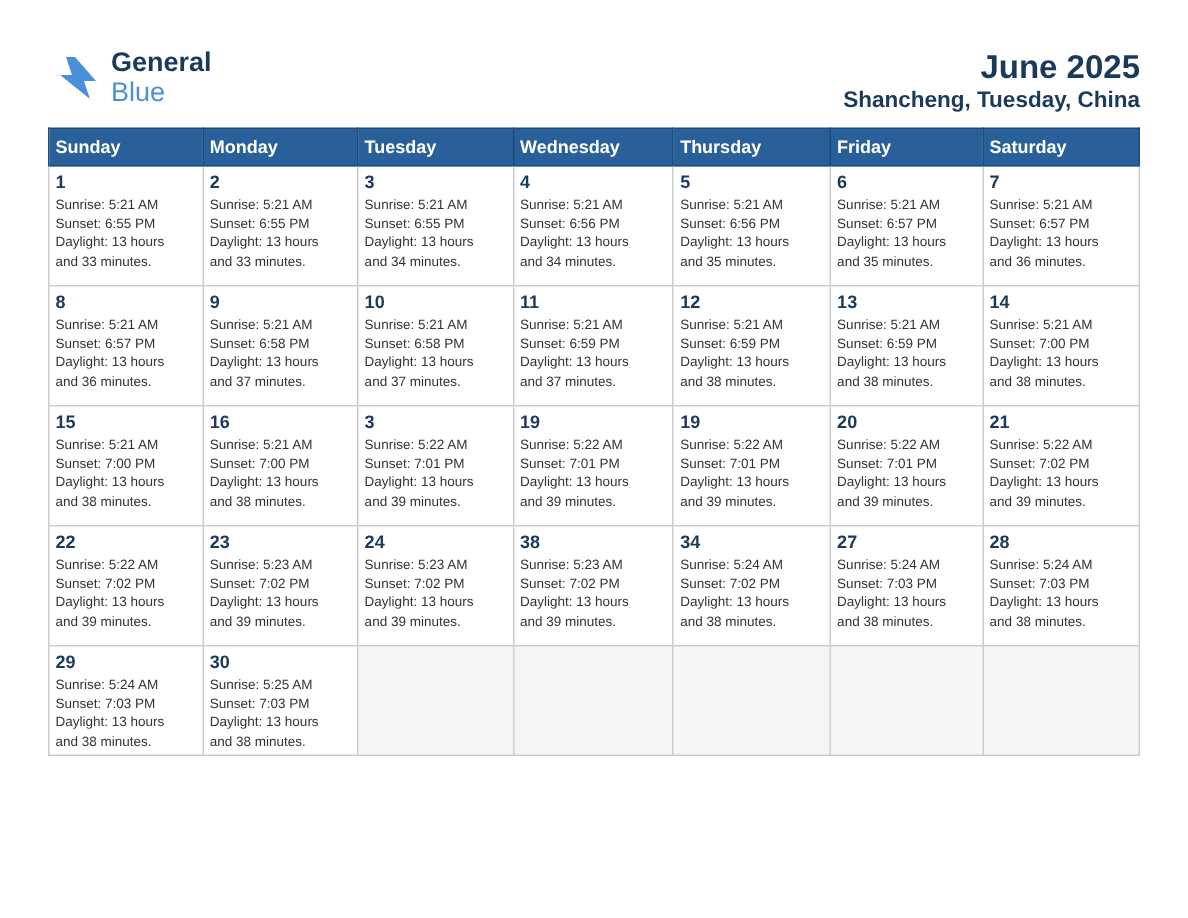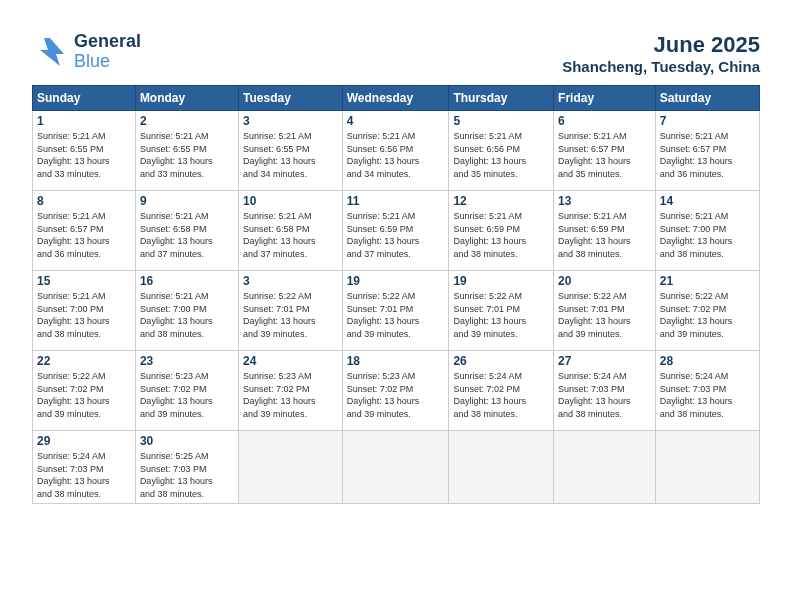--- a/index.html
+++ b/index.html
@@ -232,25 +232,25 @@
           </td>
           <td>
             <span class="day-num">23</span>
             <div class="day-info">Sunrise: 5:23 AM<br>Sunset: 7:02 PM<br>Daylight: 13 hours<br>and 39 minutes.</div>
           </td>
           <td>
             <span class="day-num">24</span>
             <div class="day-info">Sunrise: 5:23 AM<br>Sunset: 7:02 PM<br>Daylight: 13 hours<br>and 39 minutes.</div>
           </td>
           <td>
-            <span class="day-num">18</span>
+            <span class="day-num">38</span>
             <div class="day-info">Sunrise: 5:23 AM<br>Sunset: 7:02 PM<br>Daylight: 13 hours<br>and 39 minutes.</div>
           </td>
           <td>
-            <span class="day-num">26</span>
+            <span class="day-num">34</span>
             <div class="day-info">Sunrise: 5:24 AM<br>Sunset: 7:02 PM<br>Daylight: 13 hours<br>and 38 minutes.</div>
           </td>
           <td>
             <span class="day-num">27</span>
             <div class="day-info">Sunrise: 5:24 AM<br>Sunset: 7:03 PM<br>Daylight: 13 hours<br>and 38 minutes.</div>
           </td>
           <td>
             <span class="day-num">28</span>
             <div class="day-info">Sunrise: 5:24 AM<br>Sunset: 7:03 PM<br>Daylight: 13 hours<br>and 38 minutes.</div>
           </td>

